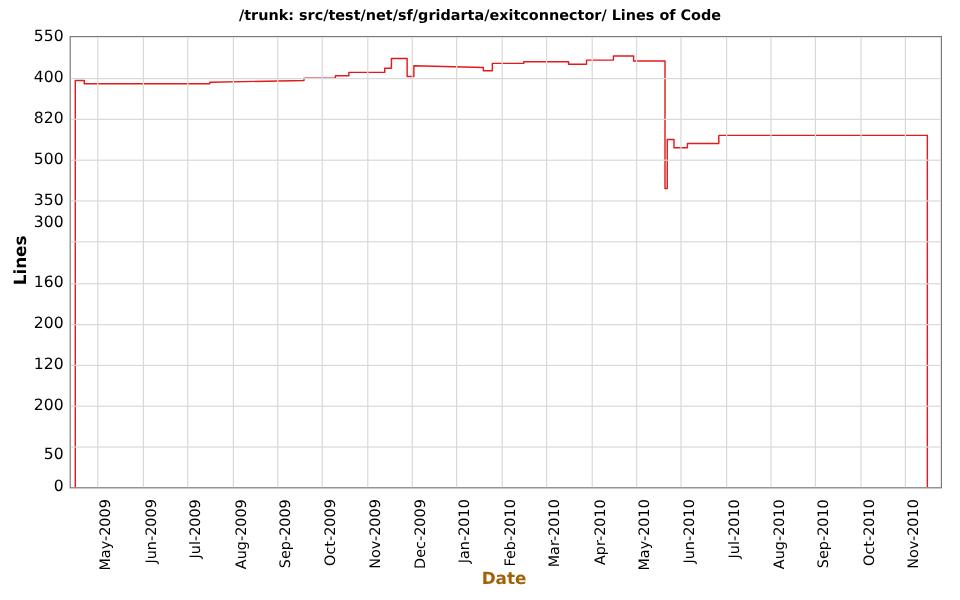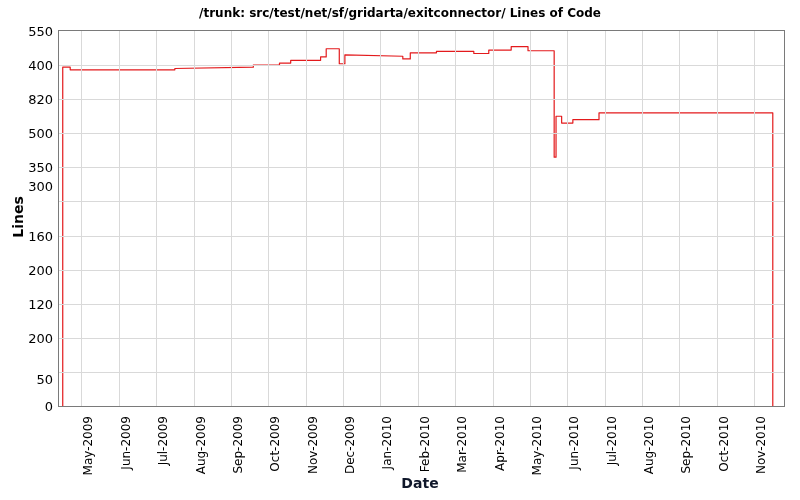--- a/index.html
+++ b/index.html
@@ -68,21 +68,21 @@
     transform: translate(-50%, -50%) rotate(-90deg);
     font-weight: bold;
     font-size: 14px;
     color: #000;
   }
   .x-axis-label {
     position: absolute;
     transform: translate(-50%, 0);
     font-weight: bold;
     font-size: 14px;
-    color: #0f172a;
+    color: #a16207;
   }
   svg.series-line {
     position: absolute;
     left: 0;
     top: 0;
   }
   svg.series-line polyline {
     fill: none;
     stroke: #e31a1c;
     stroke-width: 1.2;

